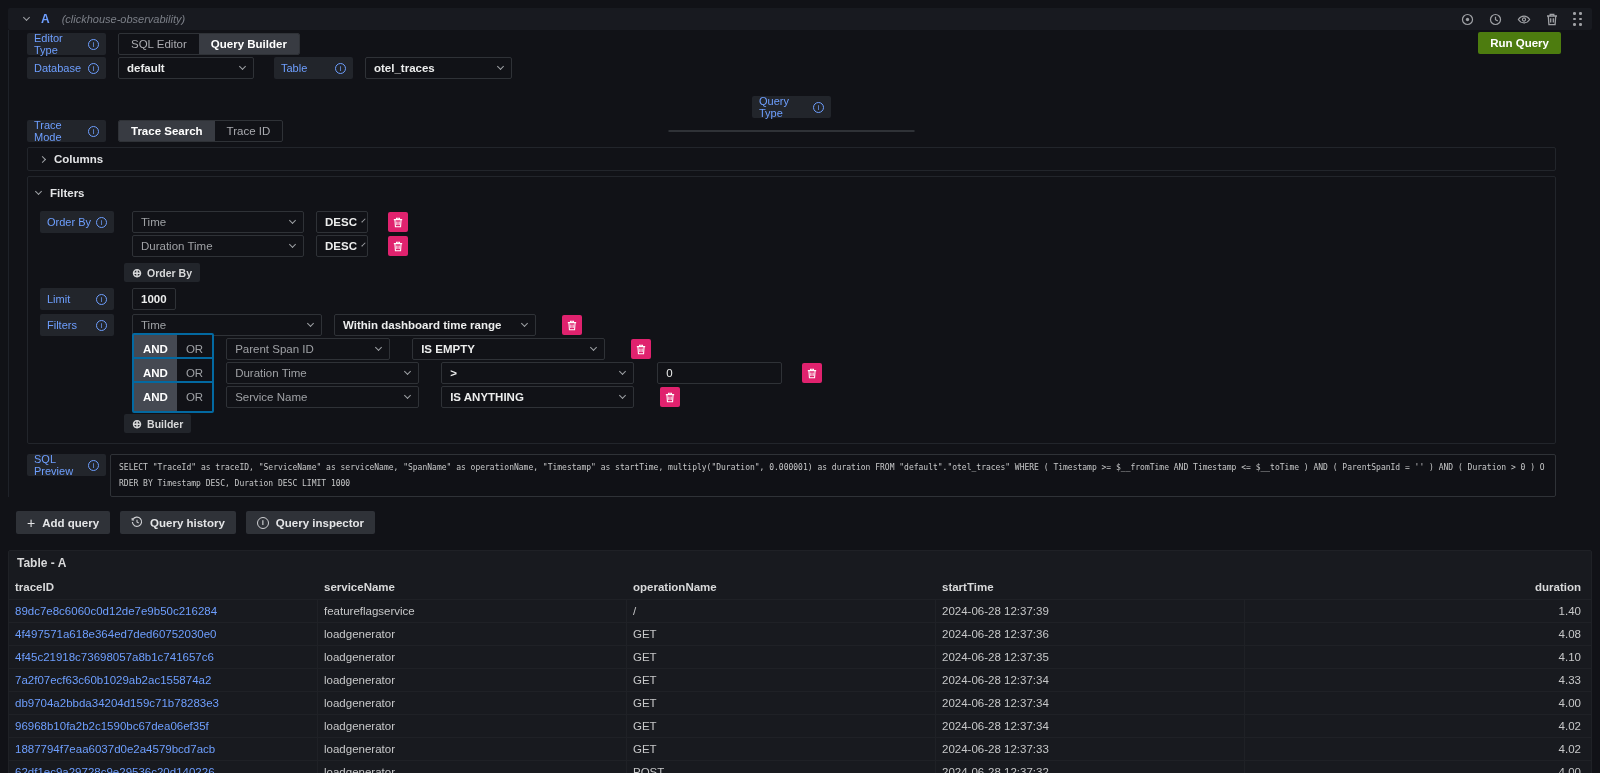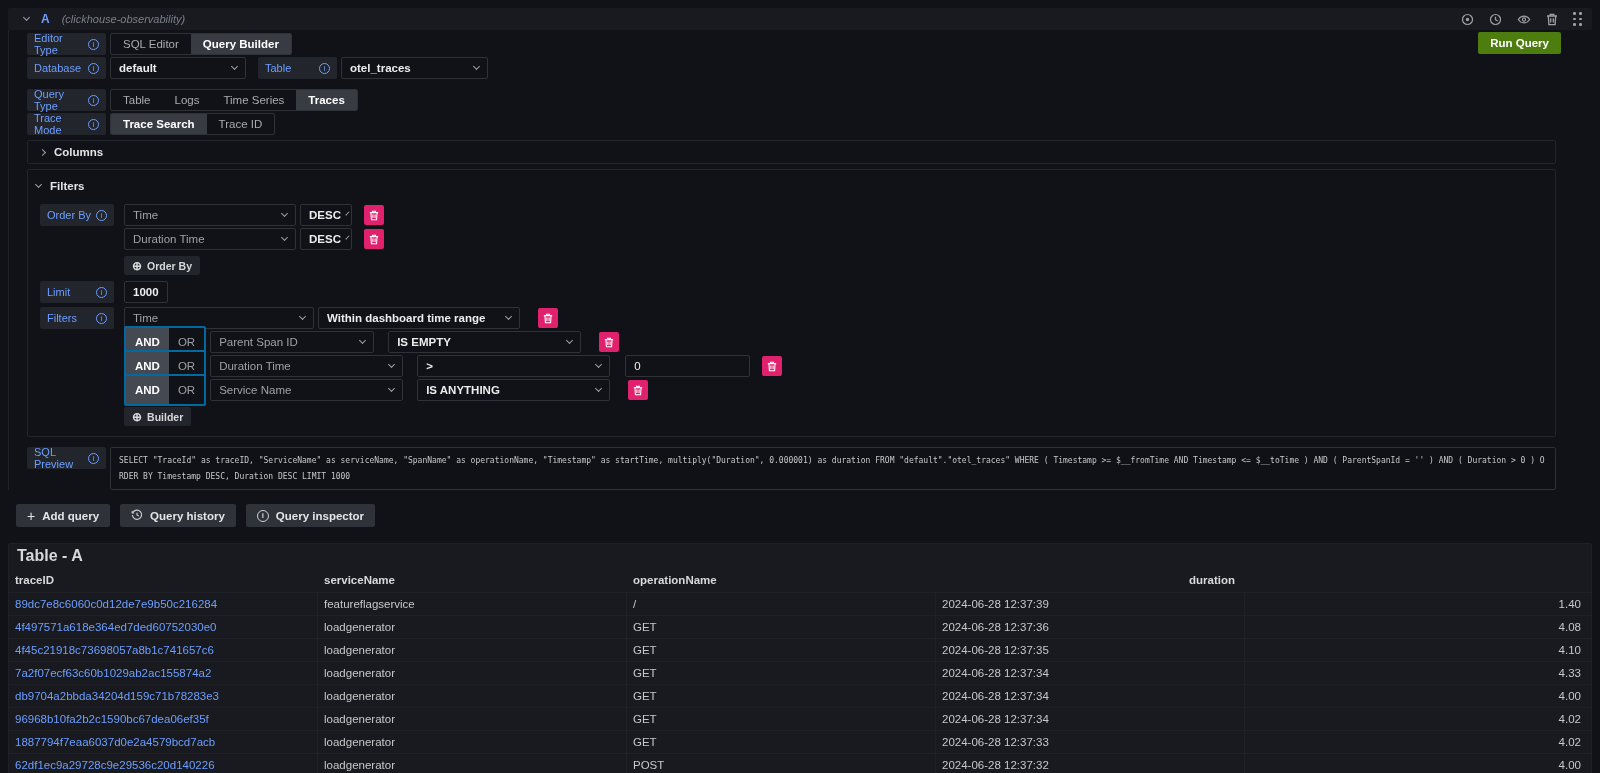--- a/index.html
+++ b/index.html
@@ -16,21 +16,21 @@
   .hdr-icons svg { display:block; }
   .grip { display:grid; grid-template-columns:3px 3px; grid-gap:3px; }
   .grip i { width:2.5px; height:2.5px; background:#9fa1a5; border-radius:50%; }
 
   .editor-body { position:relative; padding:3px 36px 0 18px; border-left:1px solid #1f2229; }
 
   .run-query { position:absolute; top:2px; right:31px; height:22px; padding:0 12px;
     background:#4d7c0f; color:#fff; border:none; border-radius:2px; font-weight:600;
     font-size:11.5px; font-family:inherit; cursor:pointer; }
 
-  .frow { display:flex; align-items:center; gap:4px; margin-bottom:2px; height:22px; }
+  .frow { display:flex; align-items:center; gap:12px; margin-bottom:2px; height:22px; }
   .lbl { width:79px; min-width:79px; height:22px; background:#22252b; color:#6e9fff;
     font-size:11px; font-weight:500; display:flex; align-items:center;
     justify-content:space-between; padding:0 7px; border-radius:2px; }
   .info-i { width:11px; height:11px; min-width:11px; border:1px solid currentColor; border-radius:50%;
     font-size:8px; line-height:9px; text-align:center; font-style:normal; display:inline-block; }
   .select { height:22px; background:#111217; border:1px solid #2f3237; border-radius:2px;
     display:flex; align-items:center; justify-content:space-between; padding:0 8px; gap:6px;
     cursor:pointer; }
   .sel-val { color:#eceded; font-weight:600; white-space:nowrap; }
   .sel-gray { color:#9fa1a5; font-weight:400; white-space:nowrap; }
@@ -72,21 +72,21 @@
   .footer { display:flex; gap:10px; margin:14px 0 0 16px; }
   .ftr-btn { height:23px; background:#2f3238; border:none; border-radius:2px; color:#e4e5e7;
     font-size:11.5px; font-weight:600; padding:0 11px; display:inline-flex; align-items:center;
     gap:7px; font-family:inherit; cursor:pointer; }
   .ftr-btn .info-i { color:#cfd0d3; }
 
   
   .panel { margin:16px 8px 0 8px; background:#181a1f; border-radius:2px; height:288px;
     overflow:hidden; border:1px solid #1f2126; }
   .panel-title { height:24px; display:flex; align-items:center; padding:0 8px;
-    font-size:16px; font-weight:600; color:#d8d9da; }
+    font-size:12px; font-weight:600; color:#d8d9da; }
   .tbl { width:100%; }
   .thead, .trow { display:grid; grid-template-columns:309px 309px 309px 309px 1fr; }
   .thead { height:24px; }
   .th { display:flex; align-items:center; padding:0 6px; font-weight:600; color:#d8d9da;
     cursor:pointer; }
   .th.num, .td.num { justify-content:flex-end; text-align:right; padding-right:10px; }
   .trow { height:23px; border-top:1px solid #1f2126; }
   .td { display:flex; align-items:center; padding:0 6px; color:#c7c8c9; border-right:1px solid #1f2126;
     overflow:hidden; white-space:nowrap; }
   .td:last-child { border-right:none; }
@@ -165,21 +165,21 @@
       <span class="lbl" style="margin-left:8px;width:78px;">
         <span>Table</span>
           <i class="info-i">i</i>
       </span>
       <span class="select" style="width:147px;">
         <span class="sel-val">otel_traces</span>
           <span class="chev"></span>
       </span>
     </div>
 
-    <div class="frow" style="margin-top:10px;">
+    <div class="frow" style="margin-top:17px;flex-direction:column;">
       <span class="lbl">
         <span>Query Type</span>
           <i class="info-i">i</i>
       </span>
       <span class="radio-group">
         <span class="rg-item">Table</span>
         <span class="rg-item">Logs</span>
         <span class="rg-item">Time Series</span>
         <span class="rg-item active">Traces</span>
       </span>
@@ -384,20 +384,21 @@
   </button>
 </div>
 
 <div class="panel">
   <div class="panel-title">Table - A</div>
   <div class="tbl">
     <div class="thead">
       <span class="th">traceID</span>
       <span class="th">serviceName</span>
       <span class="th">operationName</span>
+      <span class="th">startTime</span>
       <span class="th num">duration</span>
     </div>
     <div>
   <div class="trow">
     <span class="td link">
             <a href="#">89dc7e8c6060c0d12de7e9b50c216284</a>
           </span>
     <span class="td">featureflagservice</span>
     <span class="td">/</span>
     <span class="td">2024-06-28 12:37:39</span>

